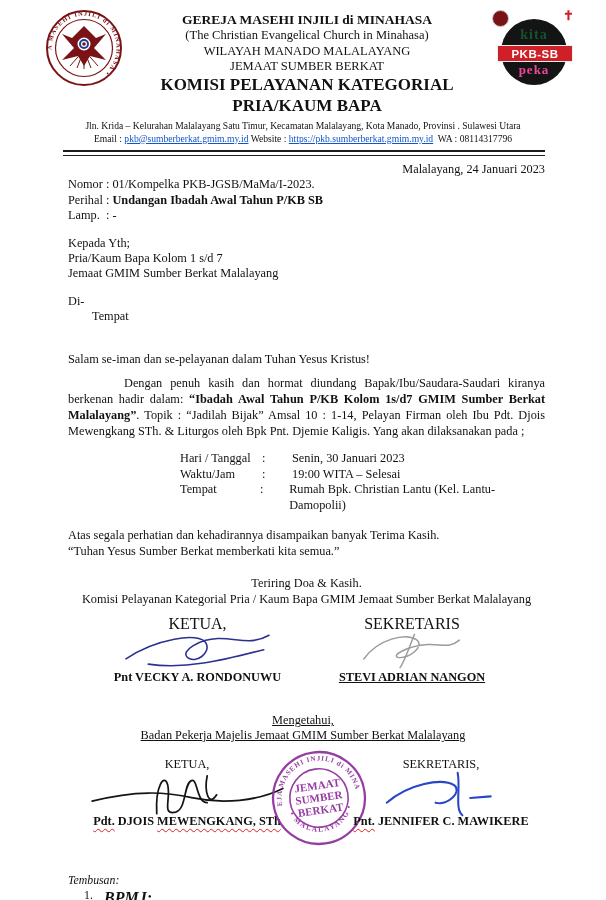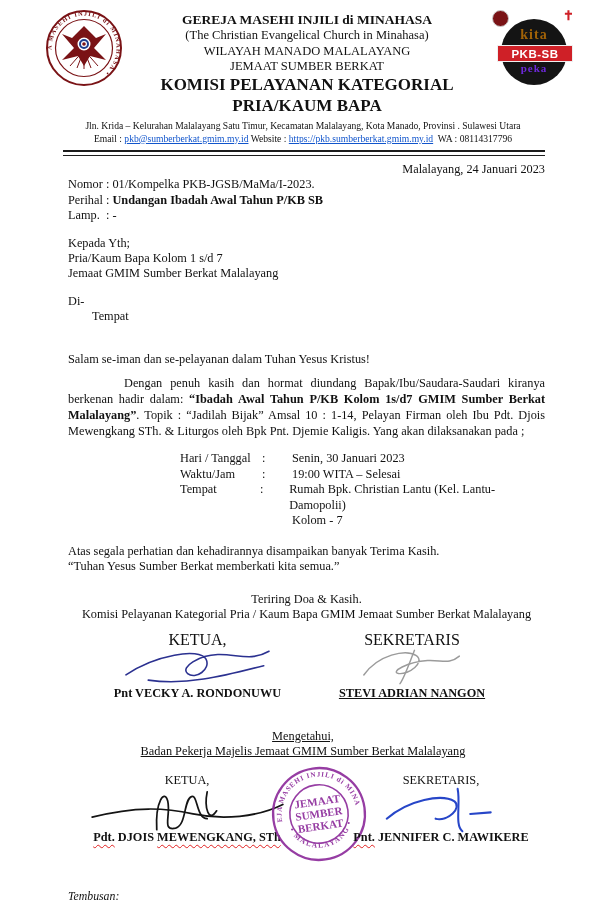--- a/index.html
+++ b/index.html
@@ -14,24 +14,24 @@
   .org1{font-weight:bold;font-size:13.5px;}
   .org2,.org3,.org4{font-size:12.5px;}
   .org5{font-weight:bold;font-size:17px;margin-top:1px;}
   .contact{ text-align:center;font-size:9.6px;line-height:1.35;margin-top:3px;padding:0 30px;}
   .contact a{color:#1155cc;text-decoration:underline;}
   .rule{margin:4px 61px 0 63px;height:3px;border-top:2.4px solid #1c1c1c;border-bottom:1.3px solid #1c1c1c;}
   
   .crest-box{width:80px;height:82px;flex:0 0 auto;}
   .pkb-box{width:88px;height:80px;flex:0 0 auto;position:relative;margin-top:2px;}
   .pkb-circle{position:absolute;left:11px;top:9px;width:66px;height:66px;border-radius:50%;background:#141414;}
-  .pkb-kita{position:absolute;left:0;top:17px;width:88px;text-align:center;color:#a16207;font-size:14px;font-weight:bold;letter-spacing:1px;}
+  .pkb-kita{position:absolute;left:0;top:17px;width:88px;text-align:center;color:#14532d;font-size:14px;font-weight:bold;letter-spacing:1px;}
   .pkb-band{position:absolute;left:7px;top:35px;width:74px;height:15px;background:#cf2027;border:1px solid #efefef;display:flex;align-items:center;justify-content:center;}
   .pkb-band span{color:#fff;font-weight:bold;font-size:11.5px;font-family:"Liberation Sans",sans-serif;letter-spacing:.5px;}
-  .pkb-peka{position:absolute;left:0;top:52px;width:88px;text-align:center;color:#6d28d9;font-size:11px;font-weight:bold;letter-spacing:1px;}
+  .pkb-peka{position:absolute;left:0;top:52px;width:88px;text-align:center;color:#ec4899;font-size:13px;font-weight:bold;letter-spacing:1px;}
   .pkb-minicrest{position:absolute;left:2px;top:0;width:15px;height:15px;border-radius:50%;background:#7a1316;border:1px solid #ccc;}
   .pkb-cross{position:absolute;right:4px;top:-2px;color:#cf2027;font-size:13px;font-weight:bold;}
   
   .content{padding:0 61px 0 68px;font-size:12.3px;line-height:1.26;}
   .dateline{text-align:right;margin-top:6px;}
   .metaline{white-space:pre-wrap;}
   .bold{font-weight:bold;}
   .block{margin-top:12px;}
   .tempat{padding-left:24px;}
   .salutation{margin-top:27px;}
@@ -149,25 +149,20 @@
       <div class="schedrow">
         <span class="sl">Waktu/Jam</span>
           <span class="sc">:</span>
           <span class="sv">19:00 WITA – Selesai</span>
       </div>
       <div class="schedrow">
         <span class="sl">Tempat</span>
           <span class="sc">:</span>
           <span class="sv">Rumah Bpk. Christian Lantu (Kel. Lantu-Damopolii)</span>
       </div>
-      <div class="schedrow">
-        <span class="sl"></span>
-          <span class="sc"></span>
-          <span class="sv">Kolom - 7</span>
-      </div>
     </div>
 
     <div class="closing">
       <div>Atas segala perhatian dan kehadirannya disampaikan banyak Terima Kasih.</div>
       <div>“Tuhan Yesus Sumber Berkat memberkati kita semua.”</div>
     </div>
 
     <div class="center signoff1">
       <div>Teriring Doa &amp; Kasih.</div>
       <div>Komisi Pelayanan Kategorial Pria / Kaum Bapa GMIM Jemaat Sumber Berkat Malalayang</div>

